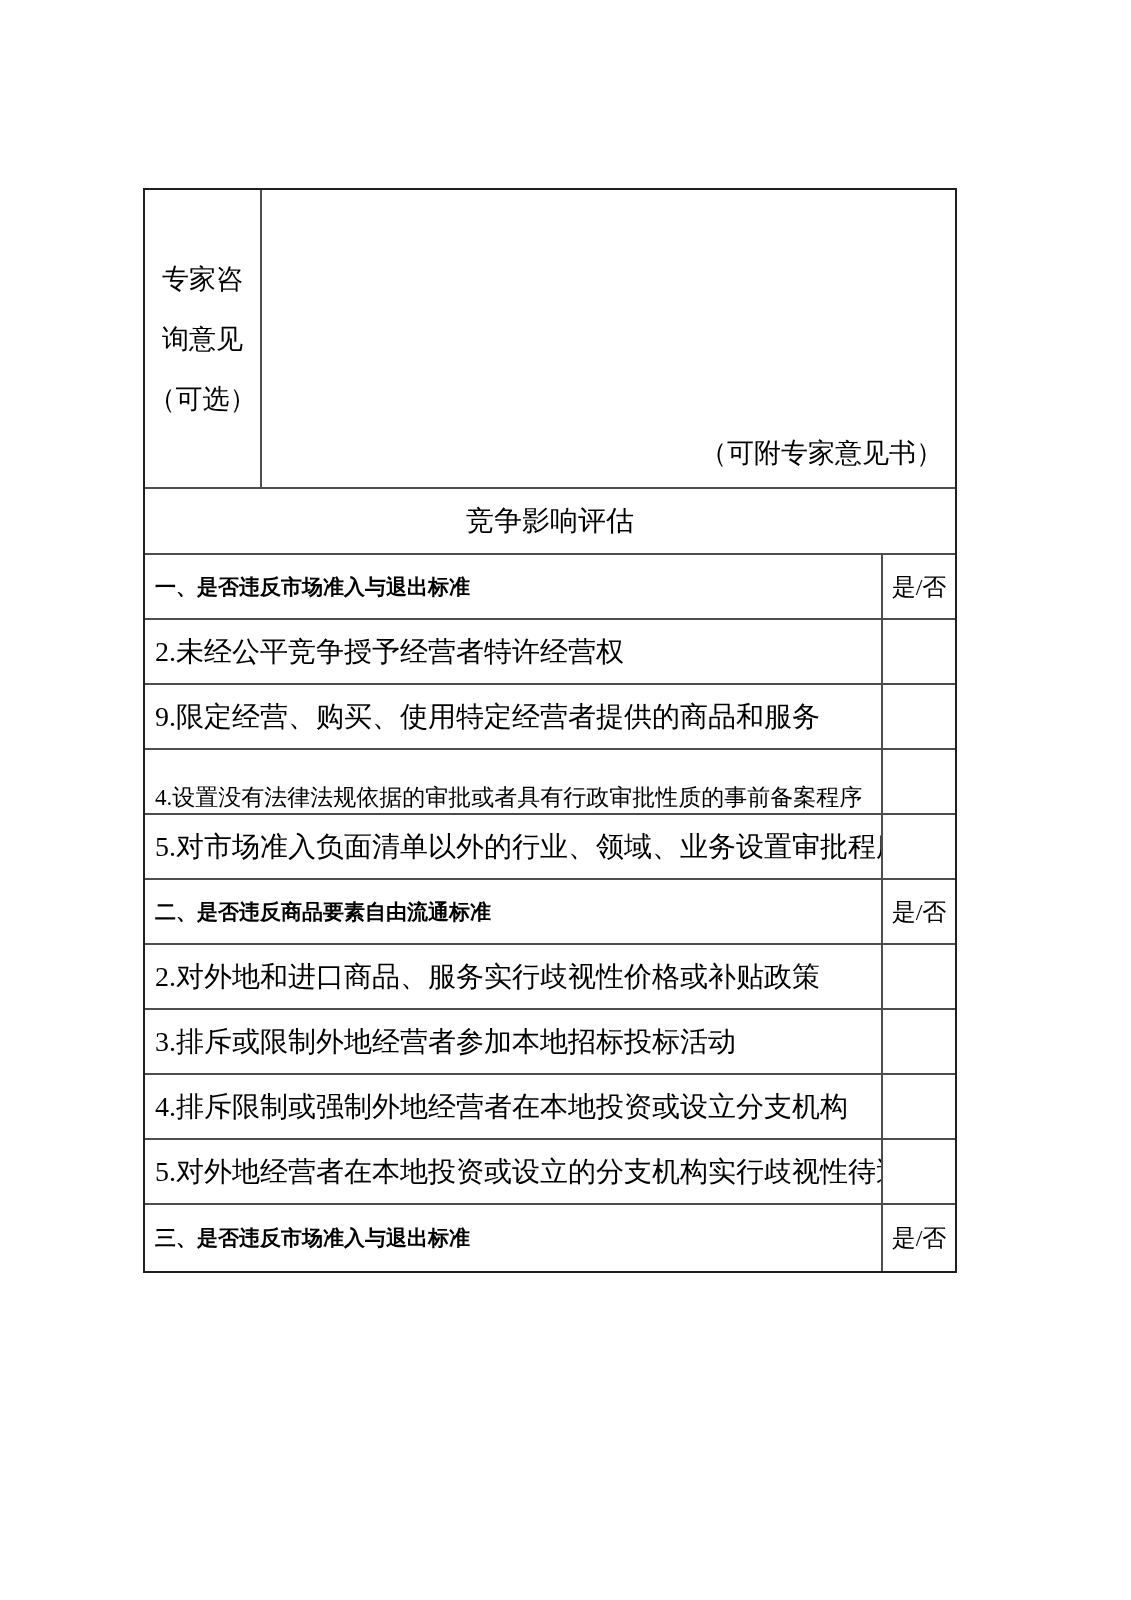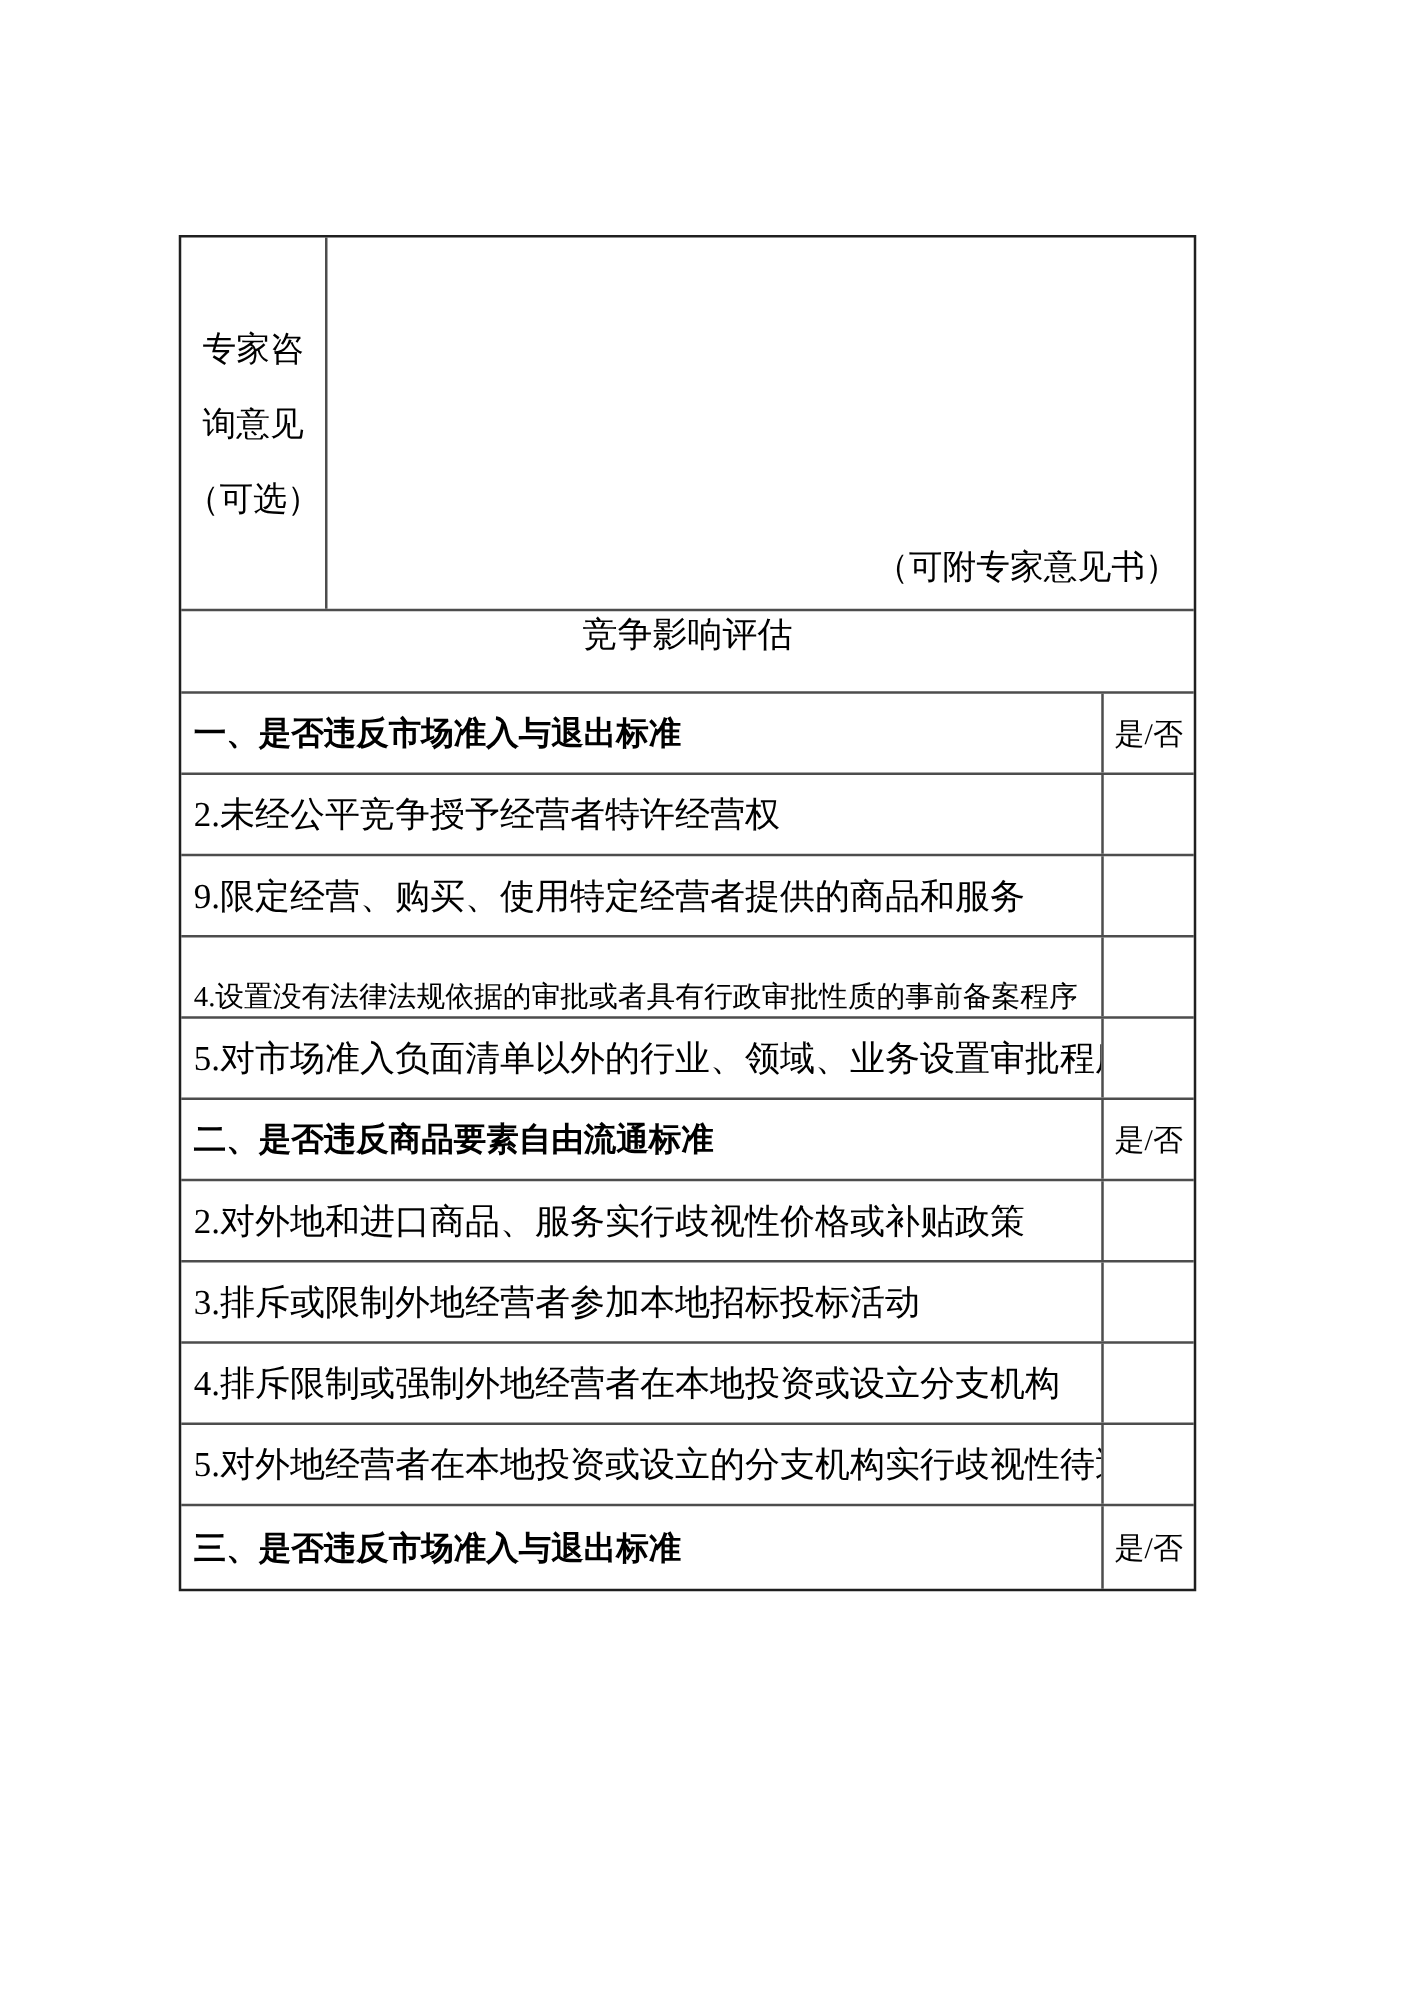--- a/index.html
+++ b/index.html
@@ -60,40 +60,41 @@
   .expert-note {
     position: absolute;
     right: 12px;
     bottom: 16px;
     font-size: 27px;
     white-space: nowrap;
   }
   
   .row-title {
     height: 66px;
+    align-items: center;
     justify-content: center;
     font-size: 28px;
   }
   
   .row-data { height: 65px; }
   .row-data.last { height: 68px; }
   .cell-main {
     flex: 1;
     display: flex;
     align-items: center;
     padding-left: 10px;
     box-sizing: border-box;
     font-size: 28px;
     white-space: nowrap;
     overflow: hidden;
   }
   .row-data.section .cell-main {
     font-family: "Liberation Sans", sans-serif;
     font-weight: bold;
-    font-size: 26px;
+    font-size: 21px;
   }
   .row-data.small .cell-main {
     font-size: 23px;
     margin-top: 32px;
   }
   .cell-yn {
     width: 74px;
     box-sizing: border-box;
     border-left: 2px solid #4d4d4d;
     display: flex;

